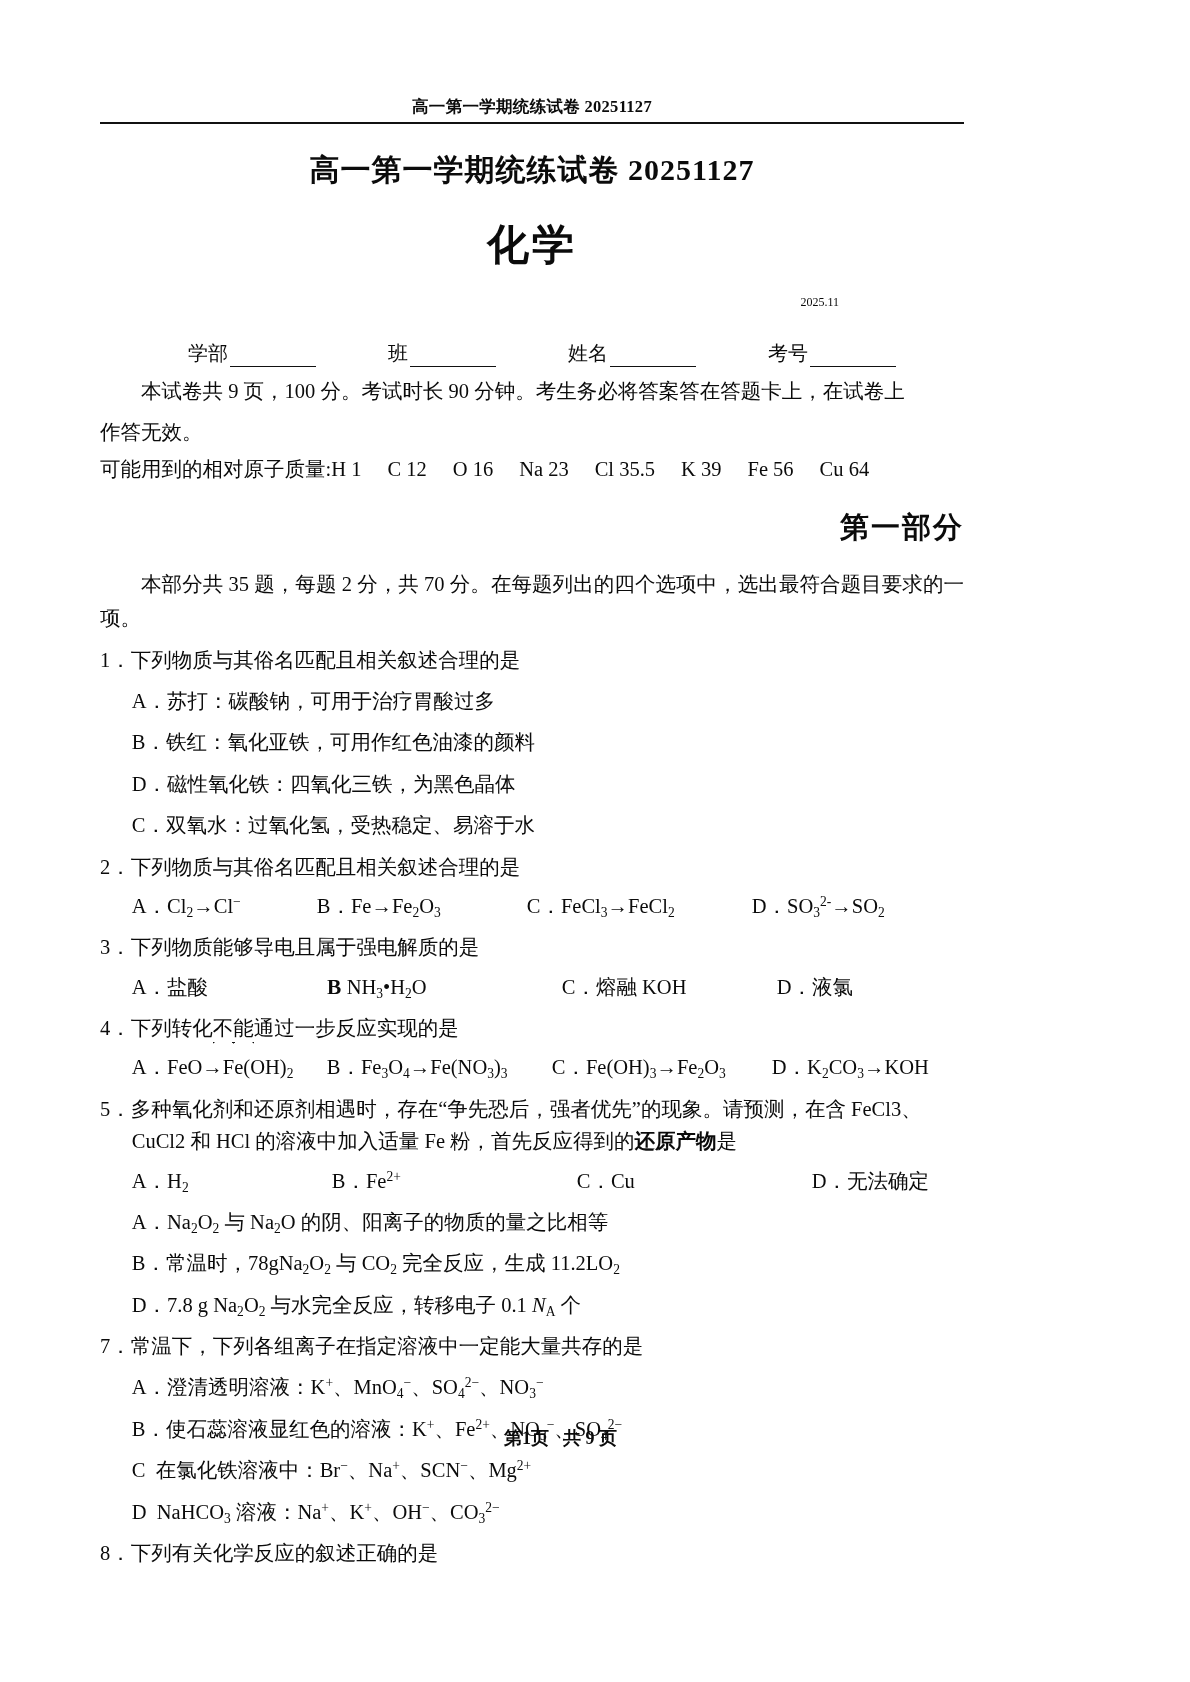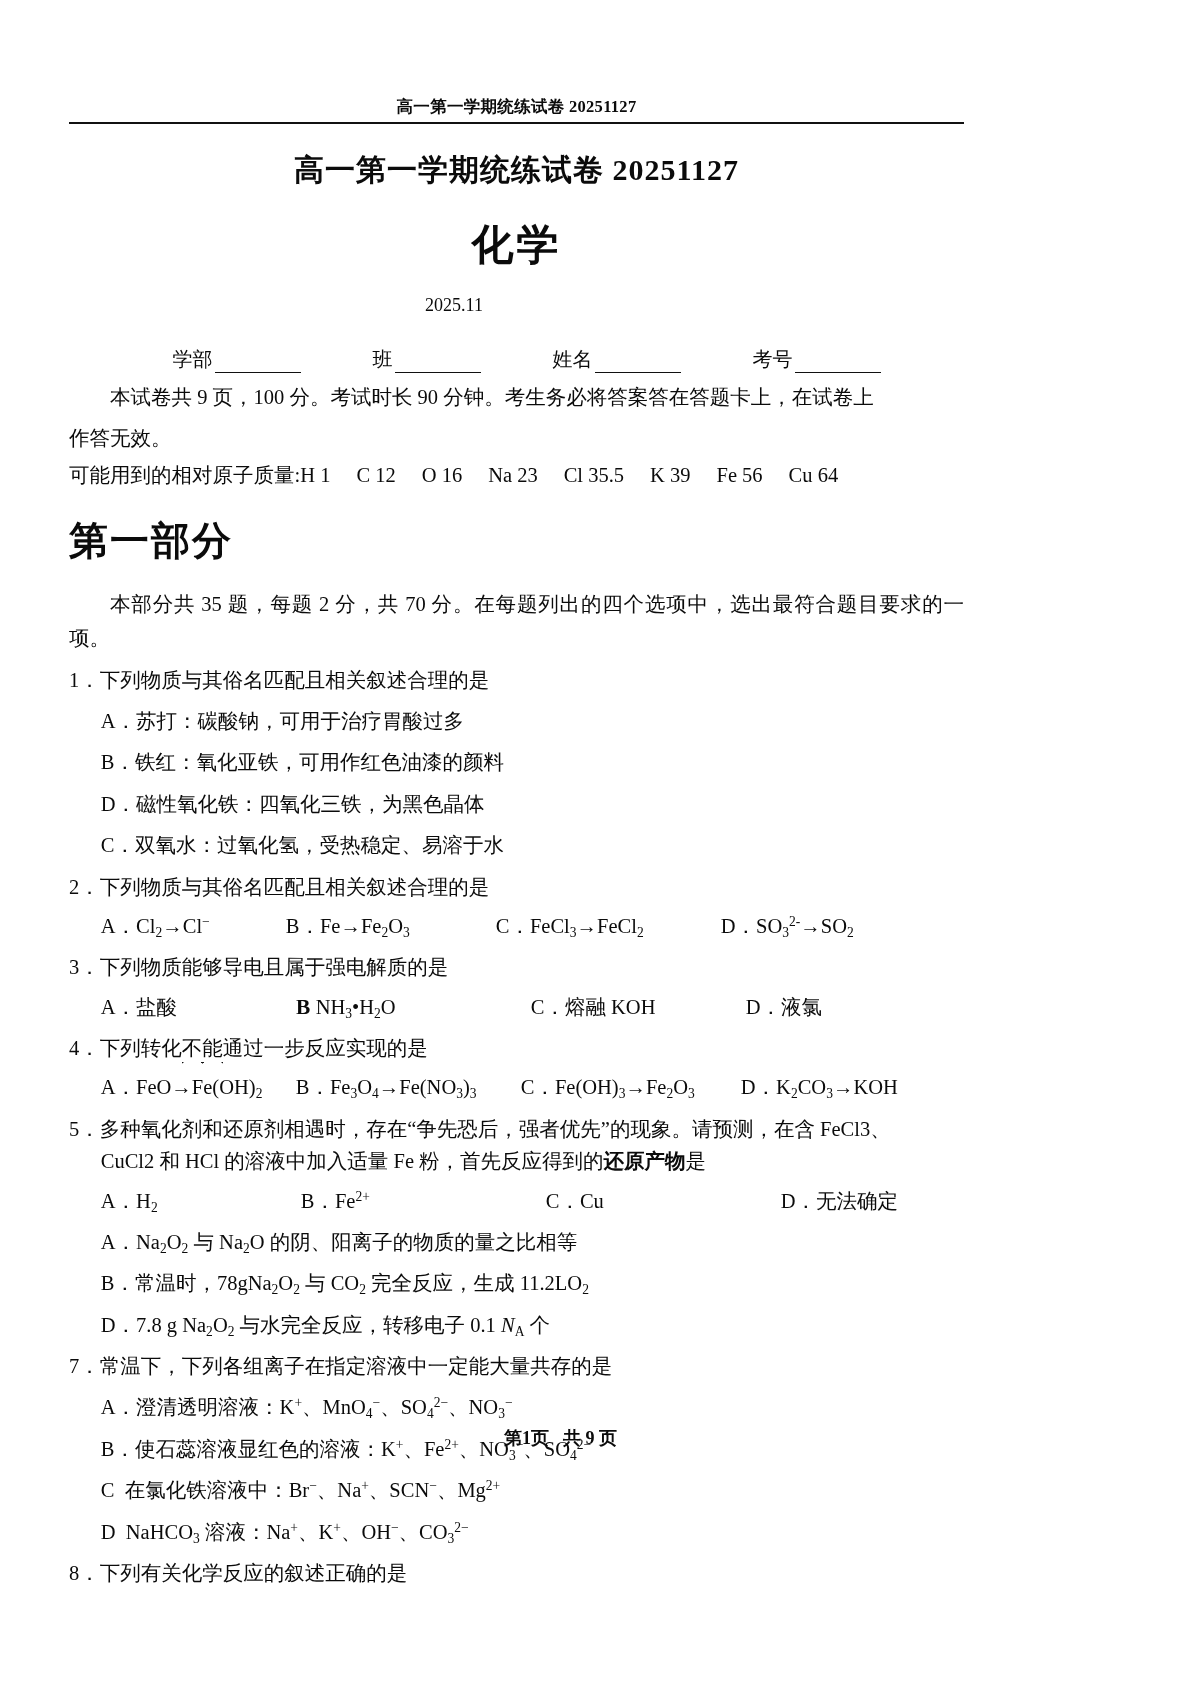--- a/index.html
+++ b/index.html
@@ -13,21 +13,21 @@
     font-family: "Liberation Serif", "DejaVu Serif", serif;
     color: #0b0b0b;
     position: relative;
     overflow: hidden;
   }
   .page {
     position: relative;
     width: 1134px;
     height: 1682px;
     box-sizing: border-box;
-    padding: 0 170px 0 69px;
+    padding: 0 170px 0 100px;
   }
 
   
   .running-header {
     padding-top: 98px;
     text-align: center;
     font-size: 16.5px;
     font-weight: bold;
     letter-spacing: 0.3px;
     line-height: 1.1;
@@ -49,23 +49,23 @@
   .subject-title {
     margin-top: 26px;
     text-align: center;
     font-size: 42px;
     font-weight: bold;
     letter-spacing: 3px;
     font-family: "DejaVu Serif", "Liberation Serif", serif;
   }
   .exam-date {
     margin-top: 22px;
-    text-align: center;
+    text-align: right;
     padding-right: 125px;
-    font-size: 18px;
+    font-size: 12px;
   }
 
   
   .id-row {
     margin-top: 30px;
     font-size: 20px;
     display: flex;
     justify-content: center;
     gap: 72px;
     padding-left: 20px;
@@ -96,22 +96,22 @@
     font-size: 20.5px;
     line-height: 1.5;
     margin-top: 4px;
     white-space: nowrap;
   }
   .atomic-line .gap { display: inline-block; width: 26px; }
 
   .part-title {
     margin-top: 24px;
     margin-bottom: 20px;
-    text-align: left;
-    font-size: 39px;
+    text-align: right;
+    font-size: 29px;
     font-weight: bold;
     letter-spacing: 2px;
   }
 
   
   .question {
     margin-top: 9px;
     font-size: 20.5px;
     line-height: 1.58;
   }

